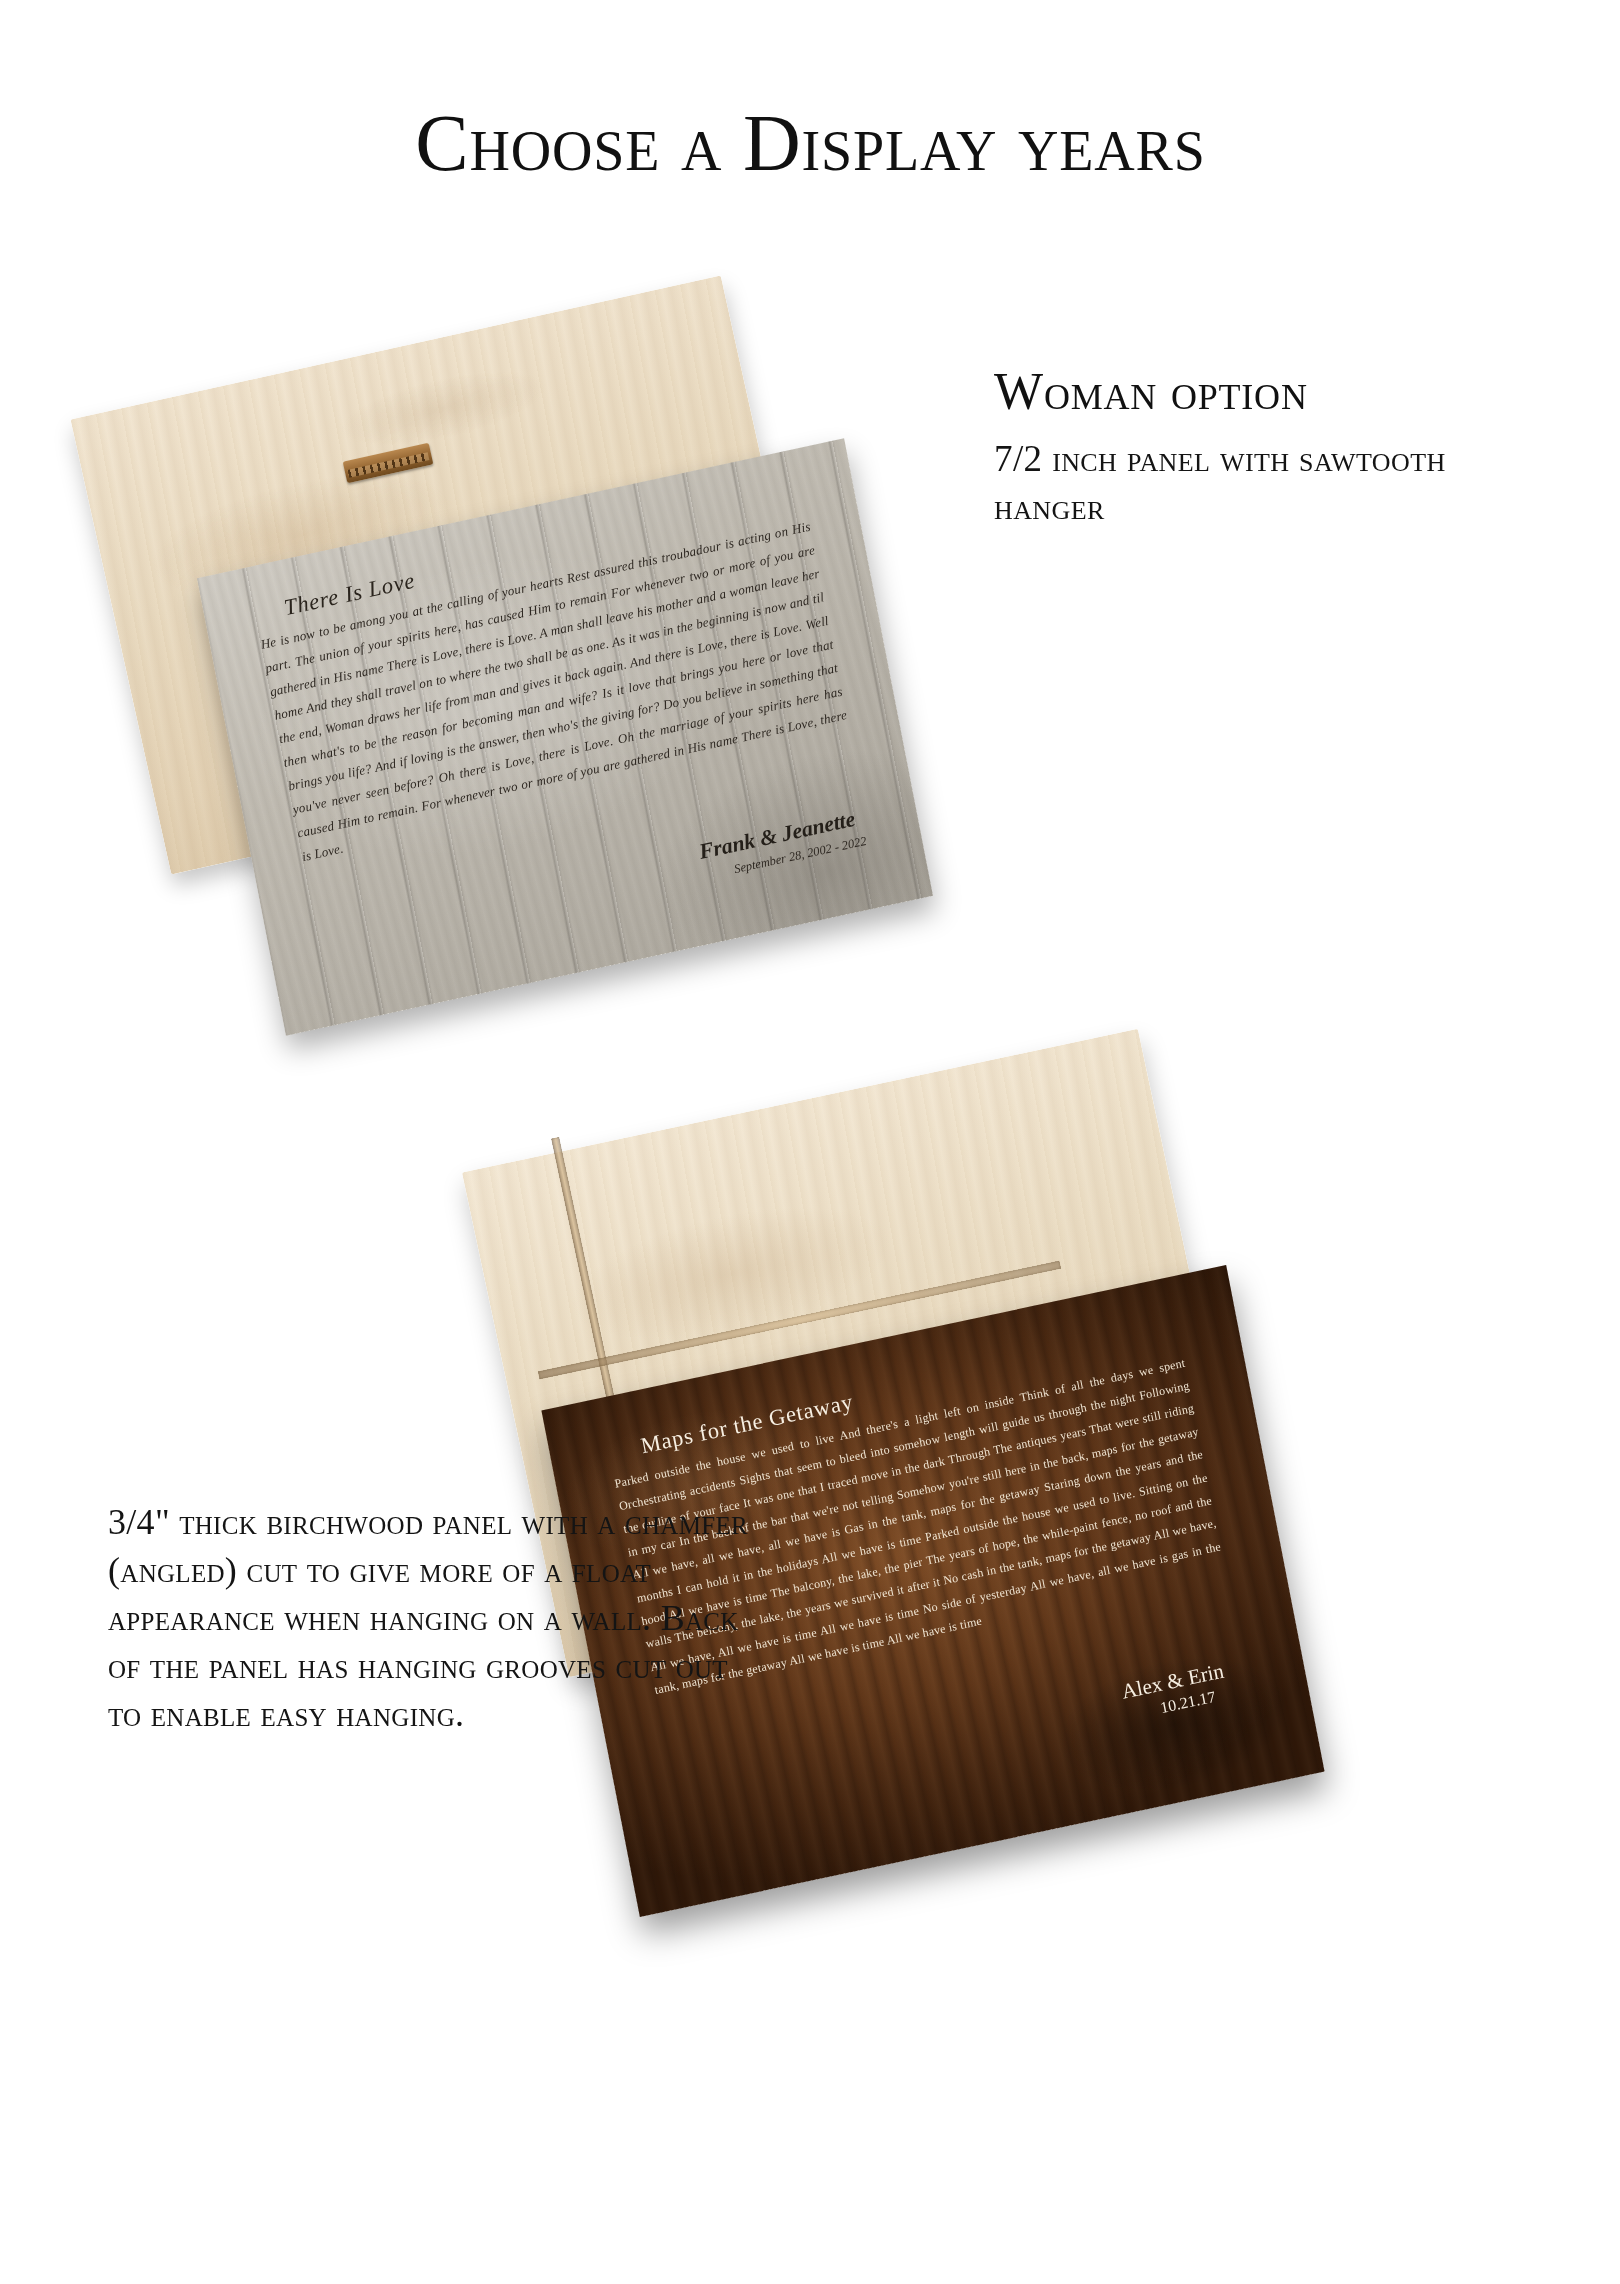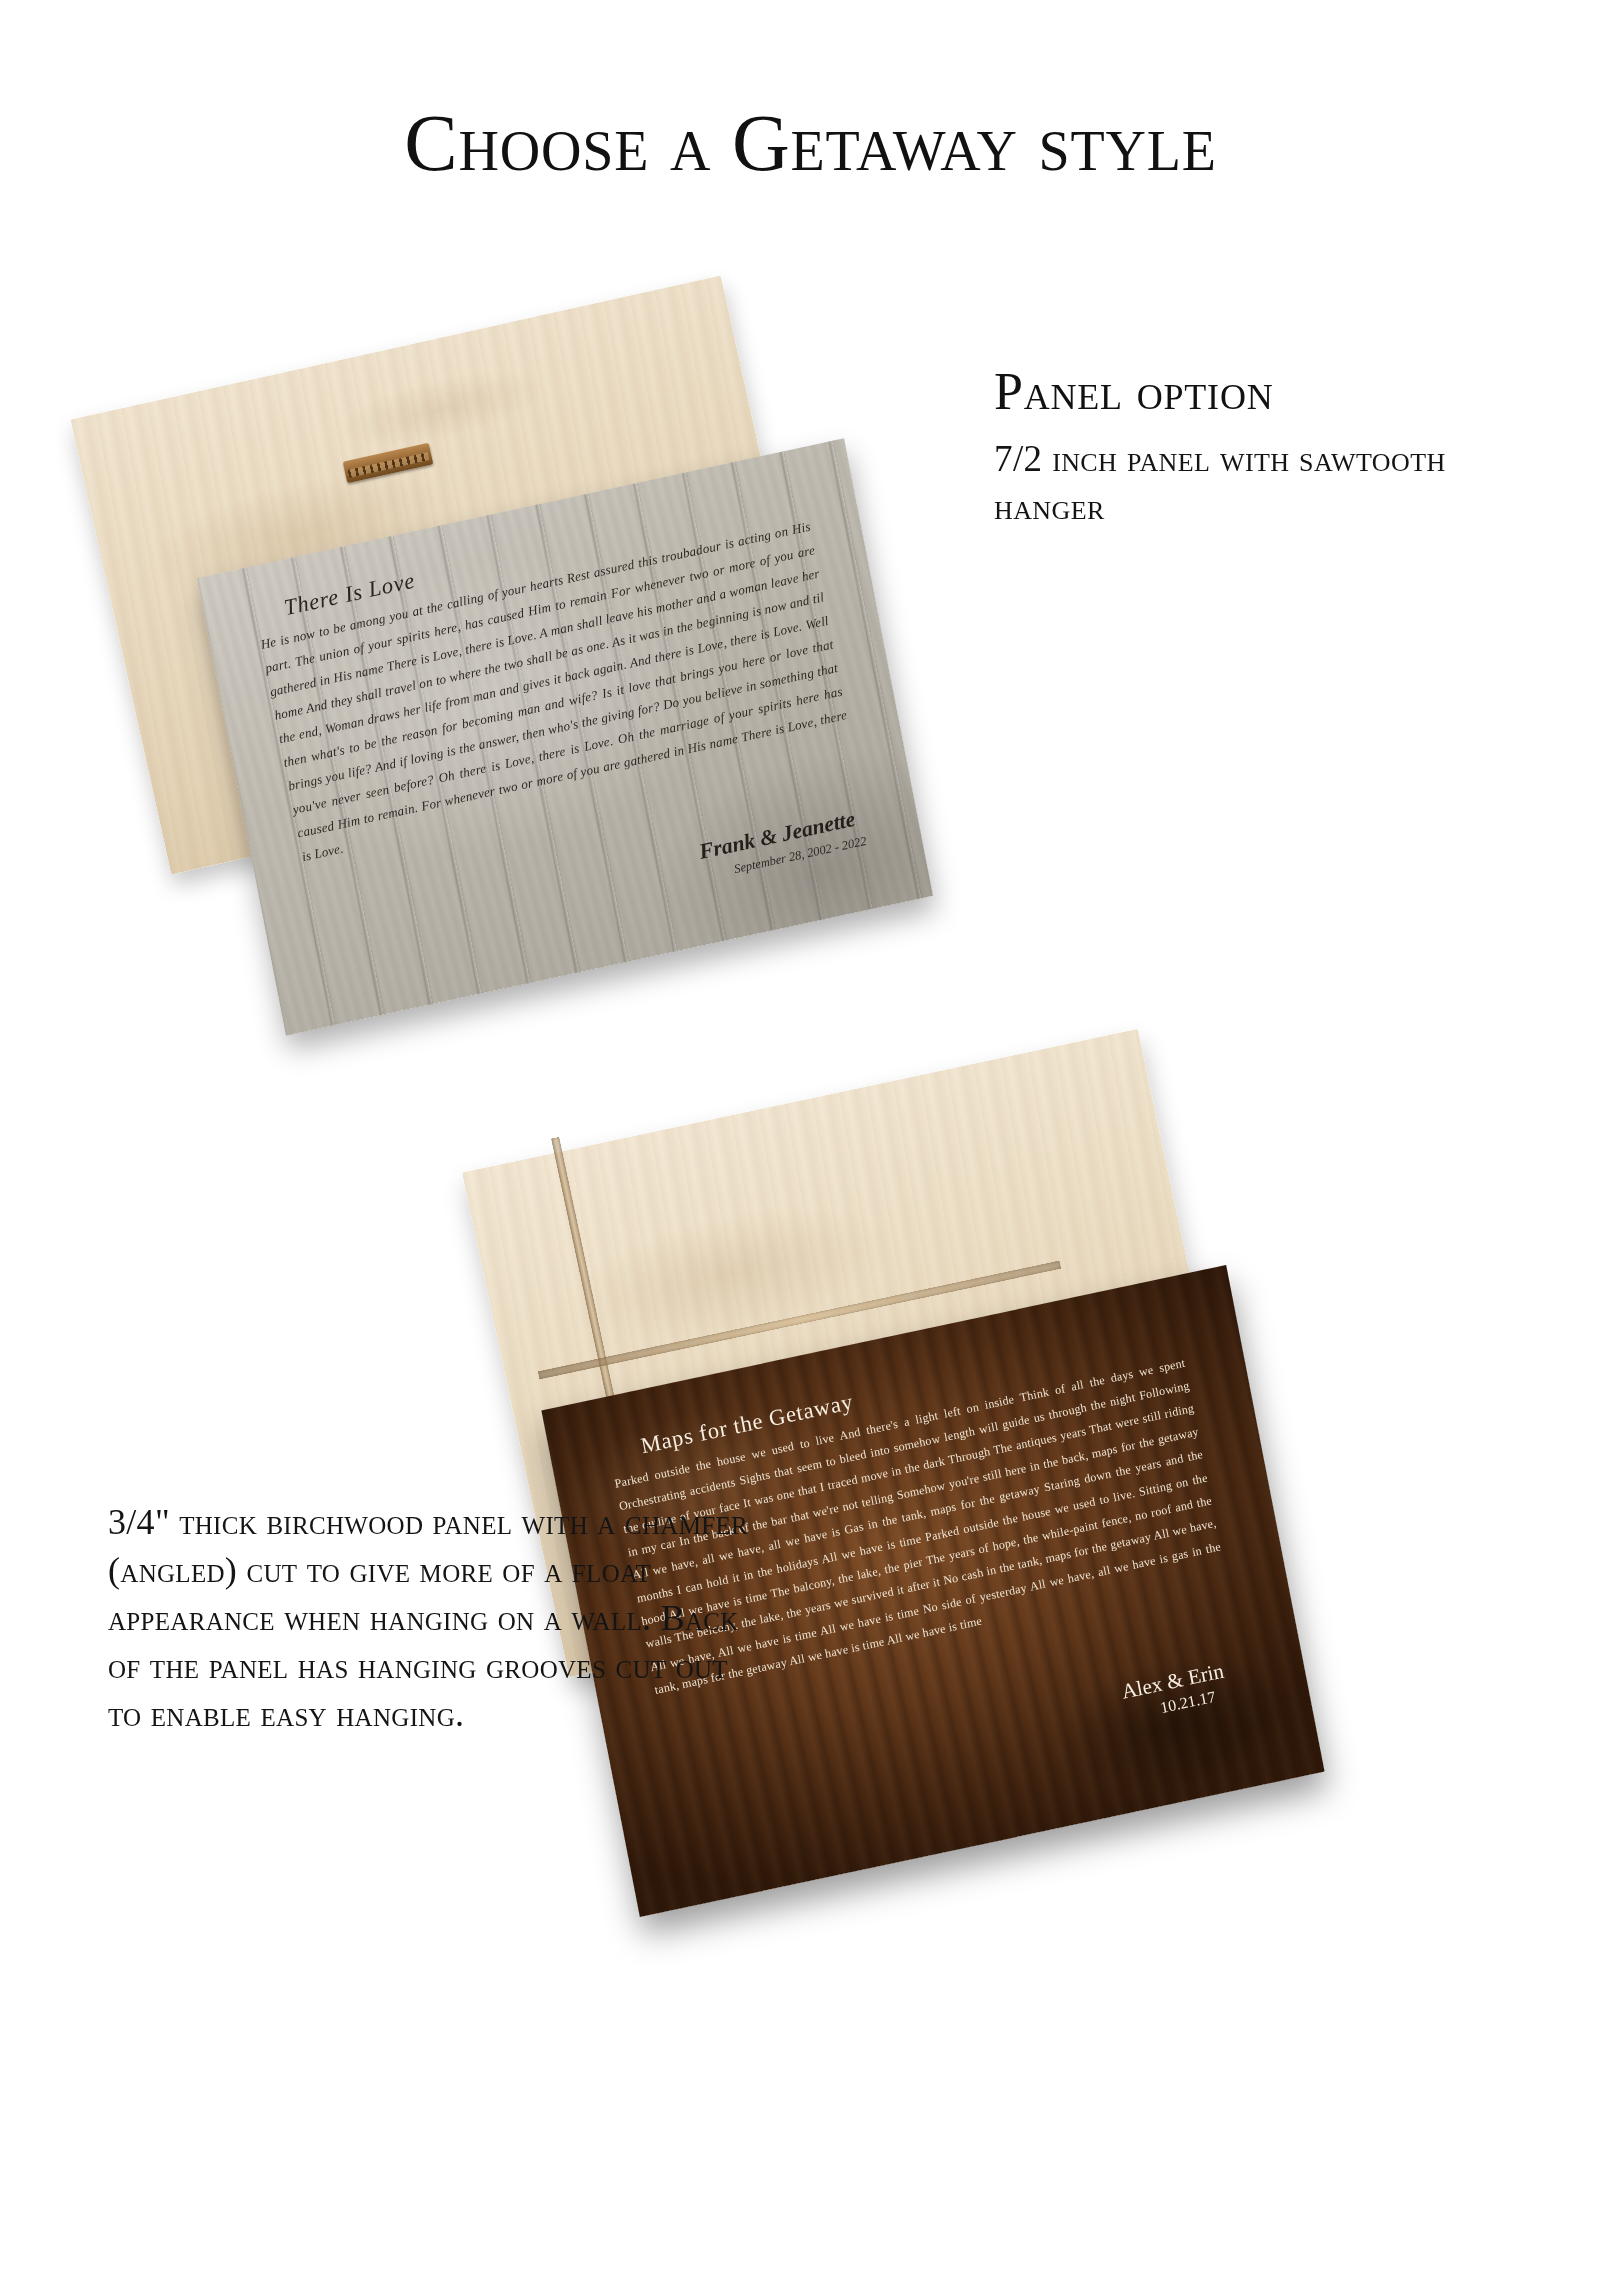--- a/index.html
+++ b/index.html
@@ -334,39 +334,39 @@
     right: 93px;
     bottom: 87px;
     text-align: center;
     font-size: 16px;
     color: #f7efe2;
   }
 </style>
 </head>
 <body>
 
-<div class="page-title">Choose a Getaway style</div>
+<div class="page-title">Choose a Display years</div>
 
 <div class="group-top">
 
   <div class="birch-back-top"></div>
   <div class="sawtooth"></div>
 
   <div class="art-top">
     <div class="art-top-inner">
       <div class="art-top-title">There Is Love</div>
       <div class="art-top-lyrics">He is now to be among you at the calling of your hearts Rest assured this troubadour is acting on His part. The union of your spirits here, has caused Him to remain For whenever two or more of you are gathered in His name There is Love, there is Love. A man shall leave his mother and a woman leave her home And they shall travel on to where the two shall be as one. As it was in the beginning is now and til the end, Woman draws her life from man and gives it back again. And there is Love, there is Love. Well then what's to be the reason for becoming man and wife? Is it love that brings you here or love that brings you life? And if loving is the answer, then who's the giving for? Do you believe in something that you've never seen before? Oh there is Love, there is Love. Oh the marriage of your spirits here has caused Him to remain. For whenever two or more of you are gathered in His name There is Love, there is Love.</div>
     </div>
     <div class="art-top-names">Frank &amp; Jeanette</div>
     <div class="art-top-date">September 28, 2002 - 2022</div>
   </div>
 </div>
 
 <div class="panel-option-block">
-  <div class="panel-option-heading">Panel option</div>
+  <div class="panel-option-heading">Woman option</div>
   <div class="panel-option-desc">7/2 inch panel with sawtooth hanger</div>
 </div>
 
 <div class="group-bottom">
 
   <div class="birch-back-bottom"></div>
   <div class="groove-v"></div>
   <div class="groove-h"></div>
 
   <div class="art-bottom">

